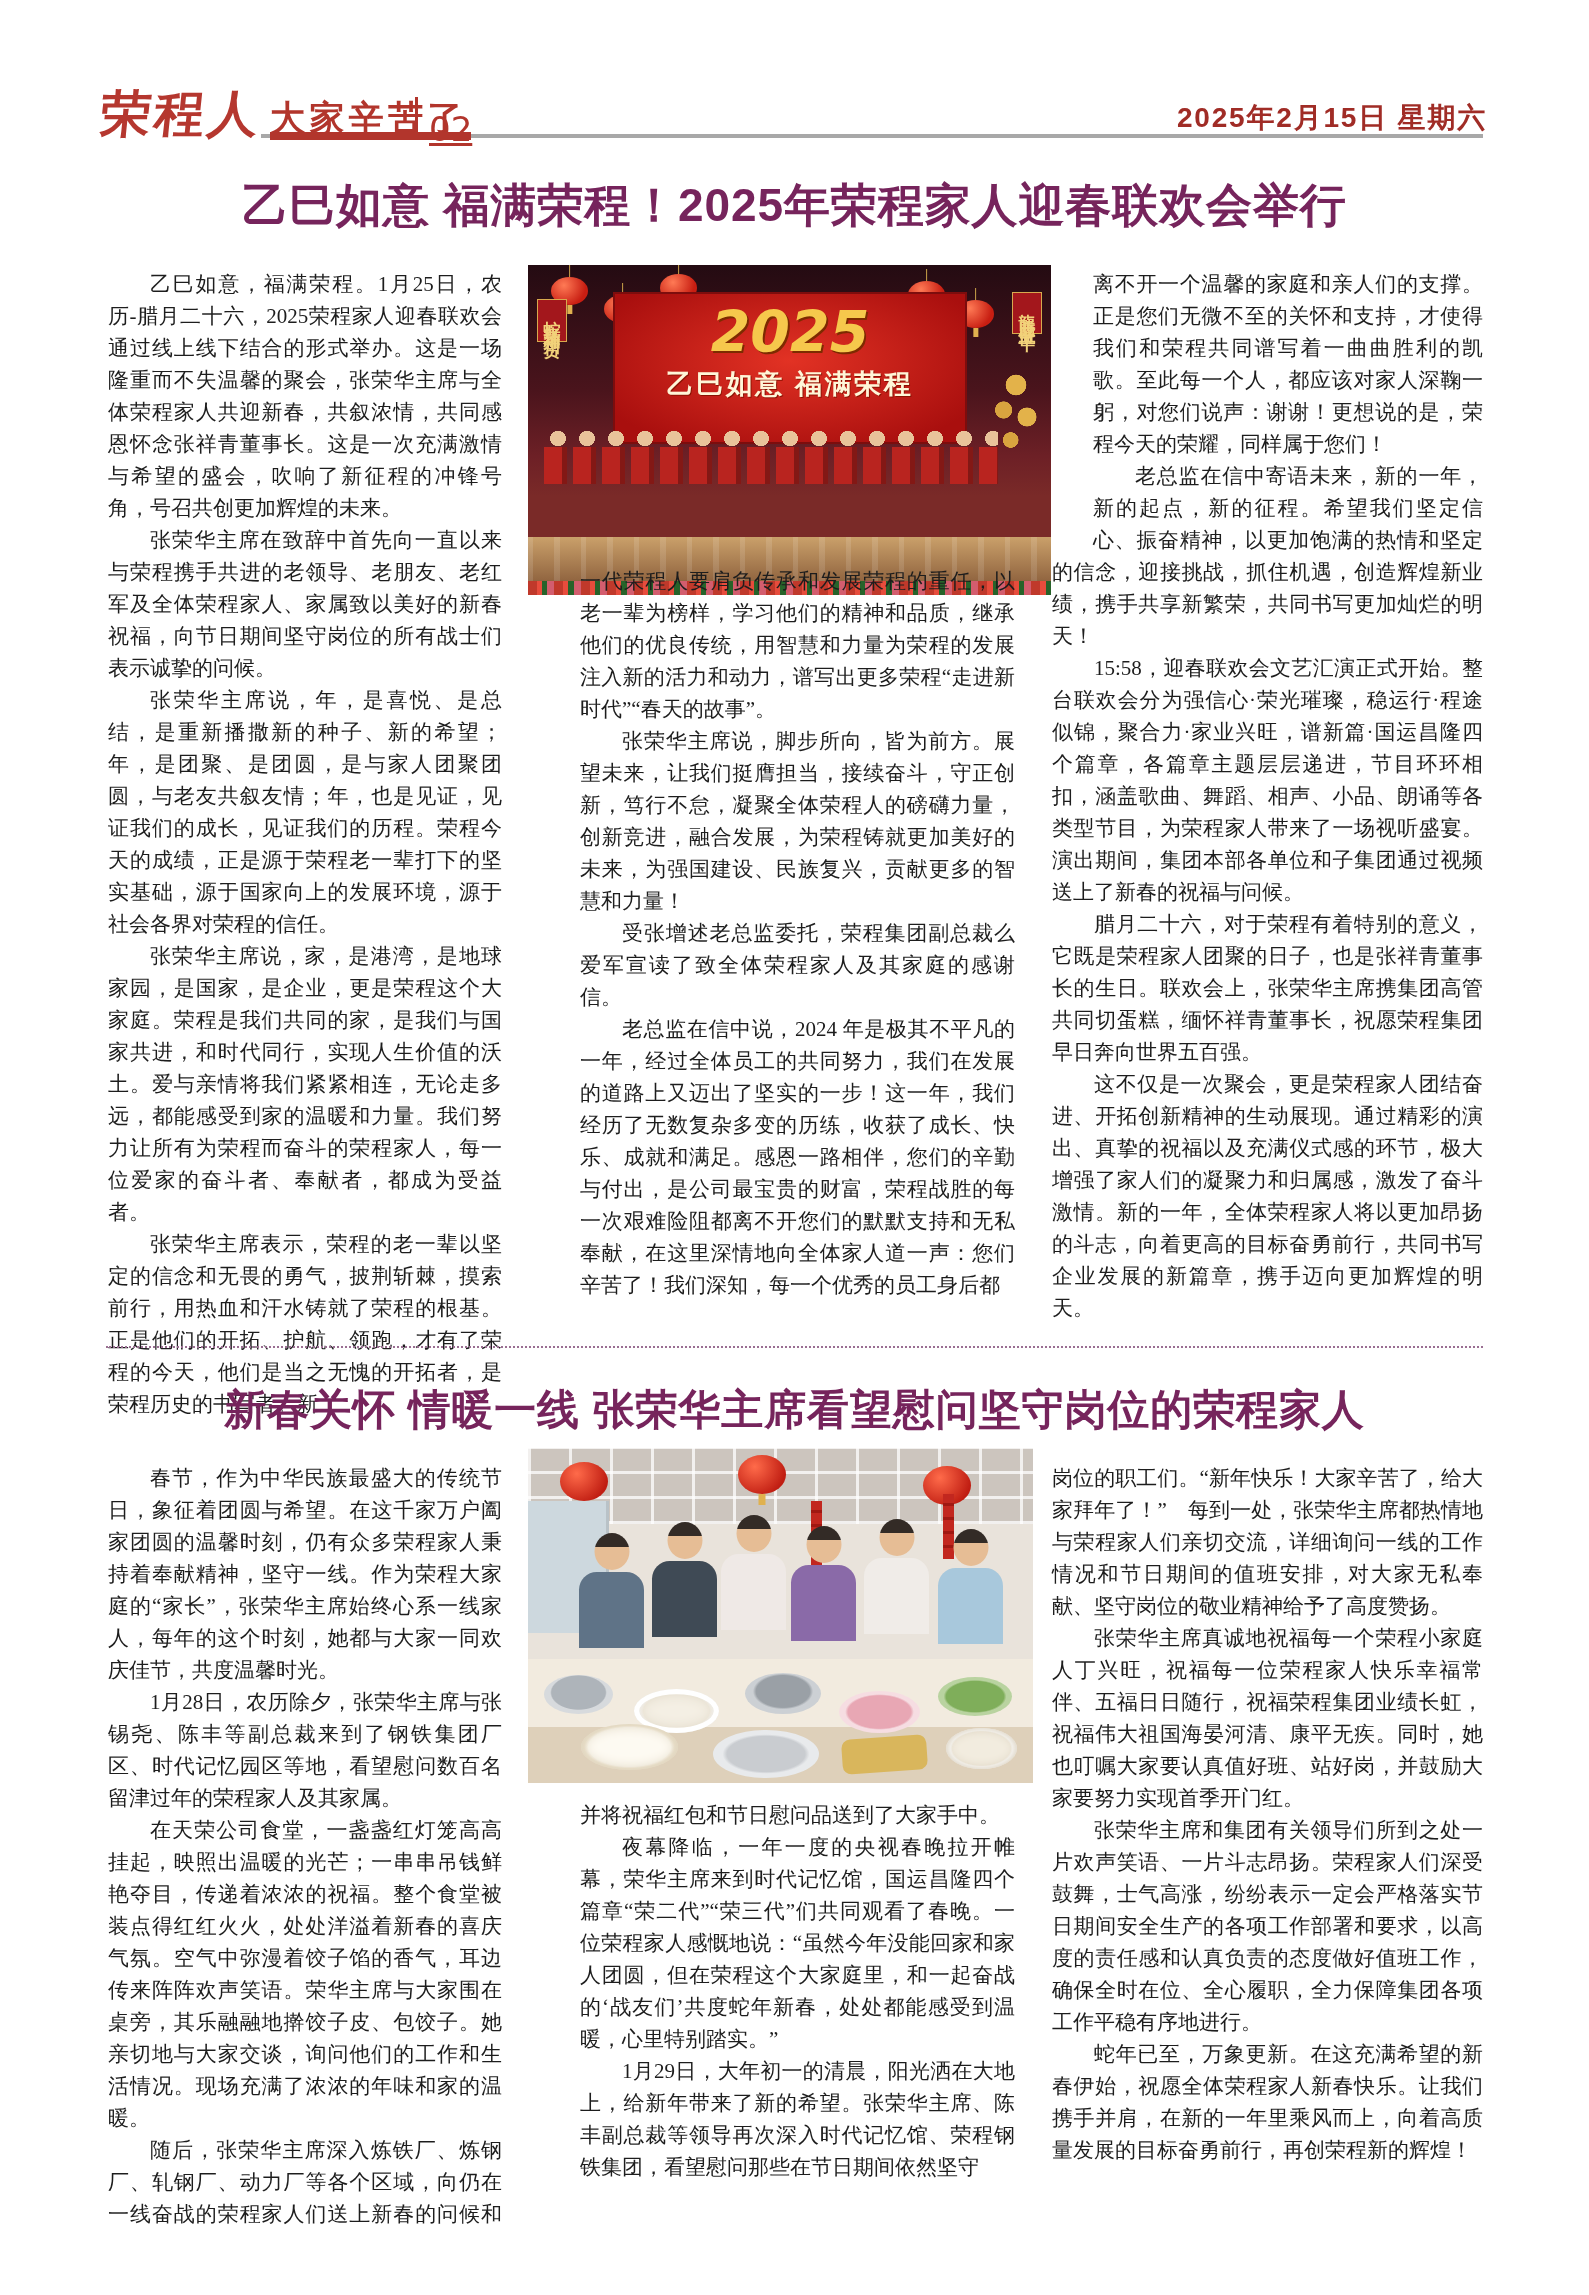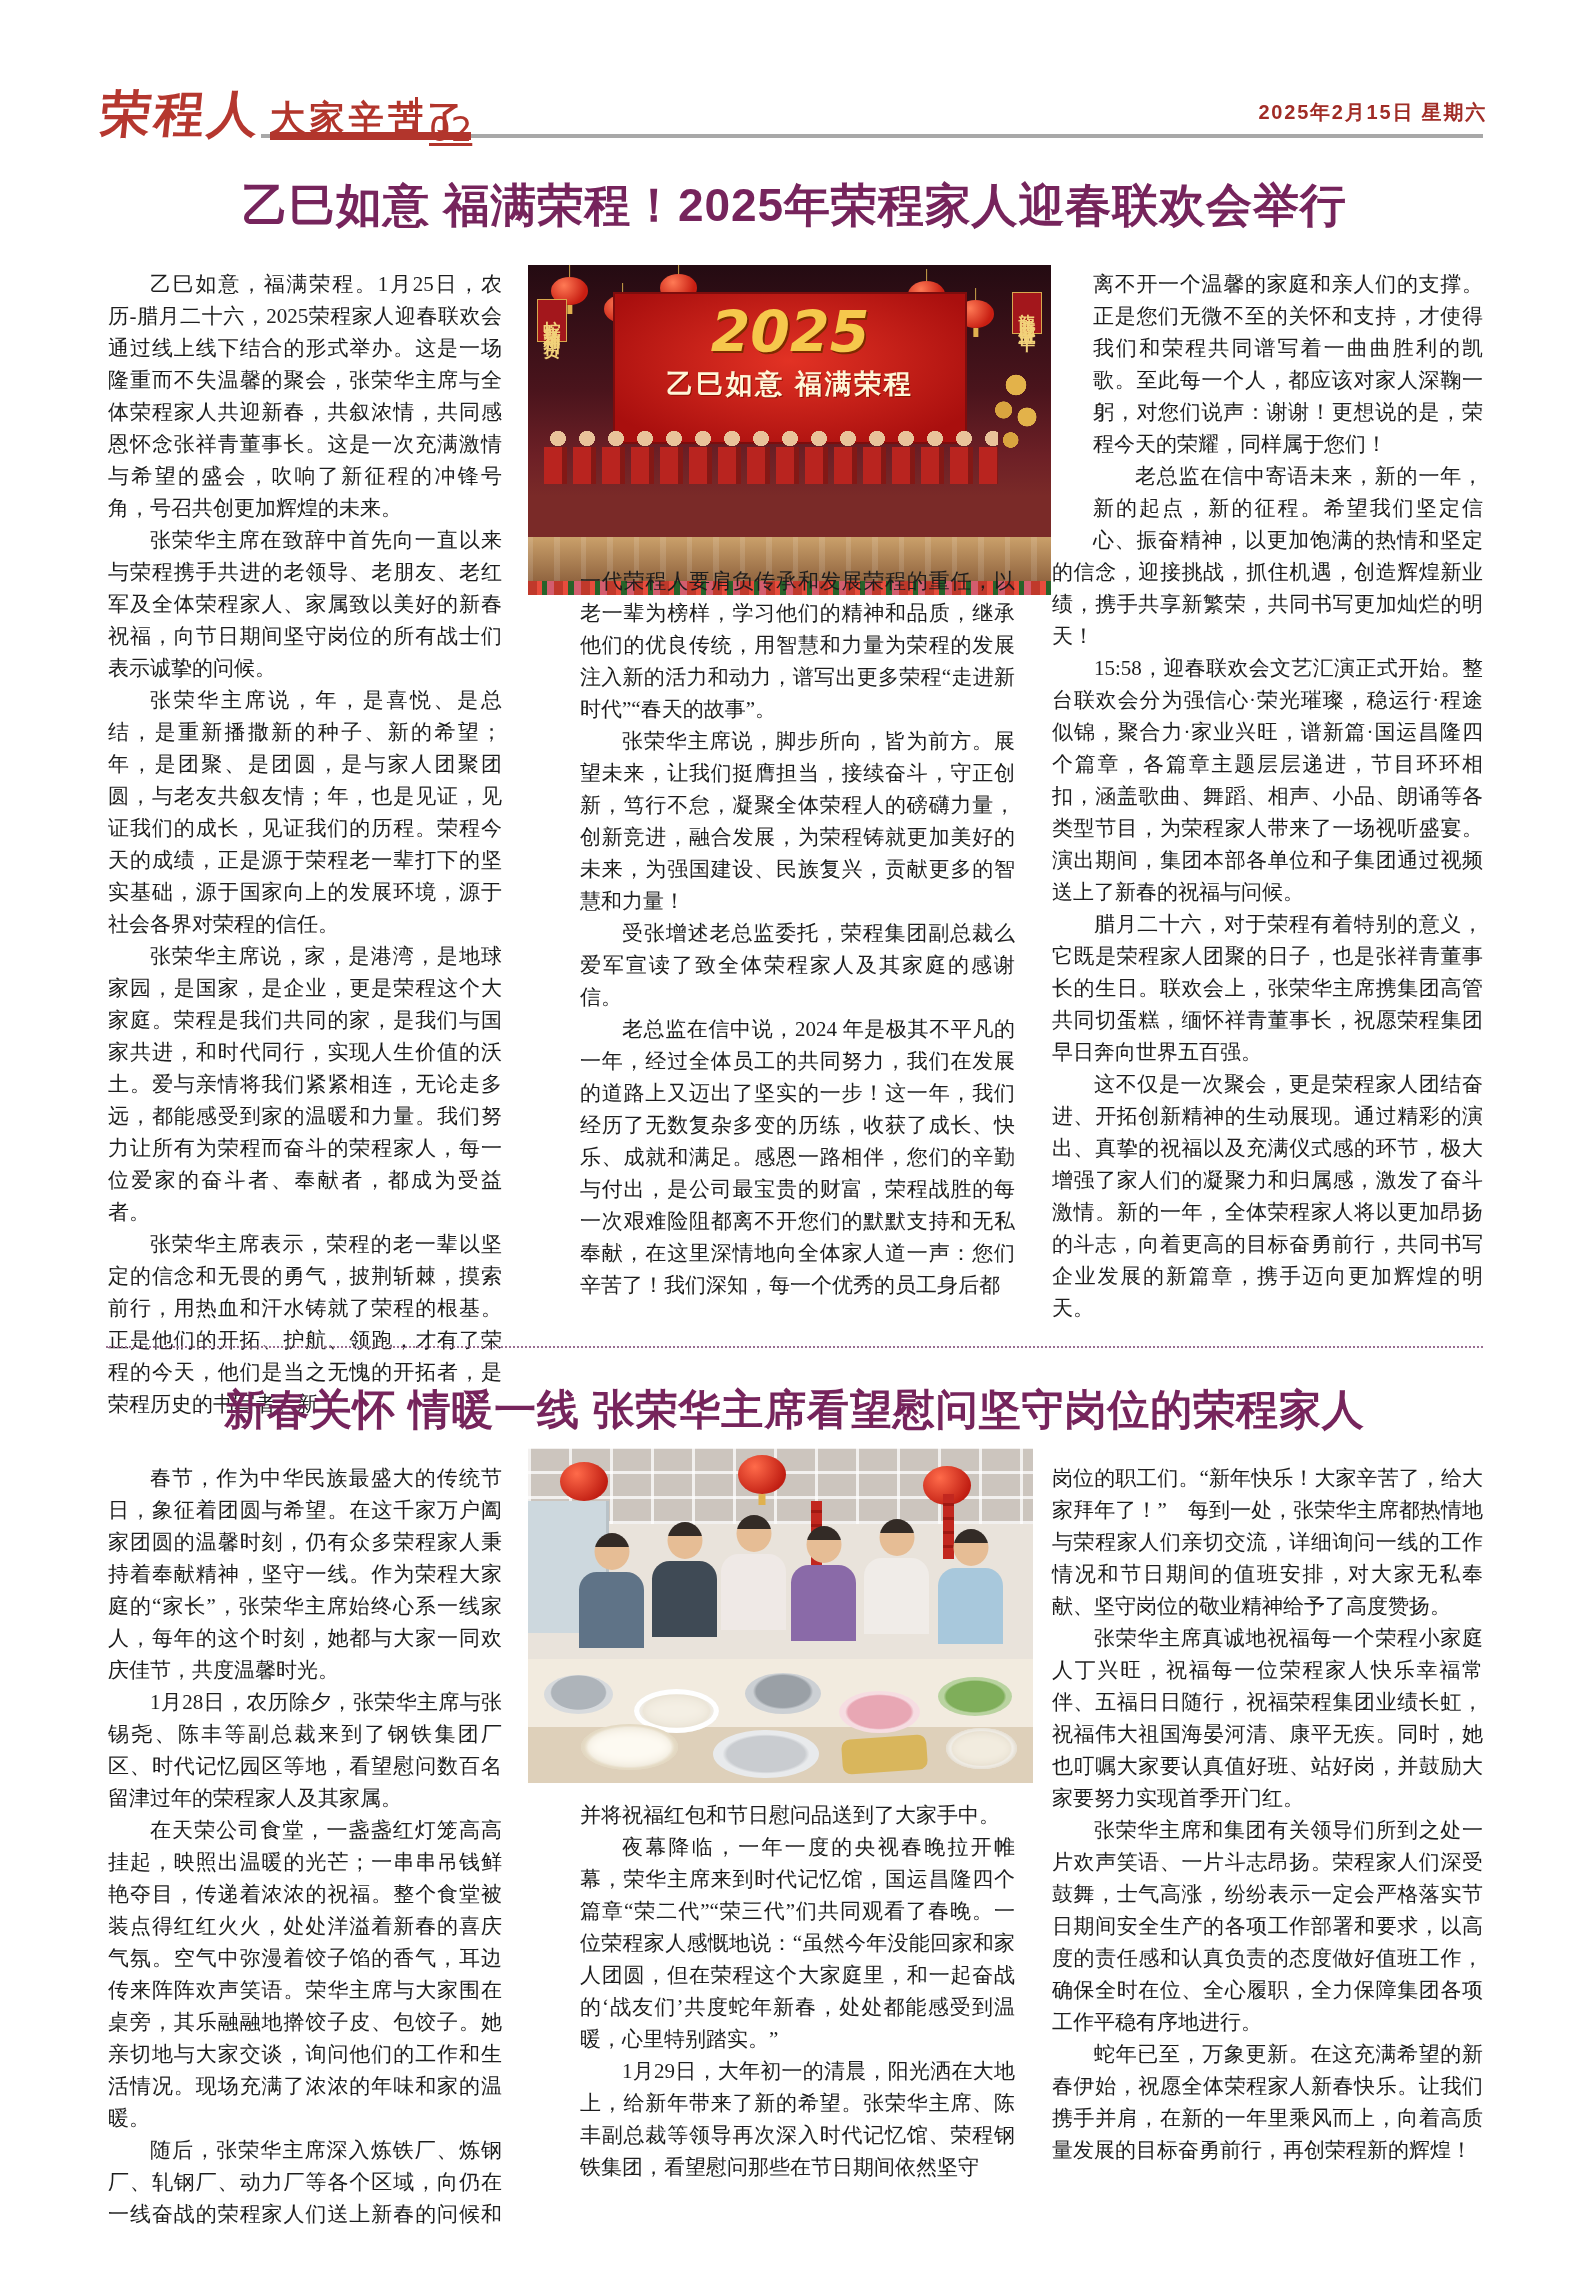--- a/index.html
+++ b/index.html
@@ -10,21 +10,21 @@
   
   .logo{left:101px;top:81px;font-size:50px;font-weight:700;color:#b5372f;
         font-family:"DejaVu Serif",serif;transform:skewX(-6deg);letter-spacing:3.5px;}
   .section{left:270px;top:95px;font-size:35px;font-weight:700;color:#b2352c;
         font-family:"Liberation Sans","DejaVu Sans",sans-serif;letter-spacing:4.4px;}
   .vbar{left:415px;top:97px;width:2.6px;height:42px;background:#b2352c;}
   .pageno{left:429px;top:109px;font-size:34px;color:#b2352c;
         font-family:"DejaVu Sans",sans-serif;font-weight:400;text-decoration:underline;}
   .rule-gray{left:261px;top:134px;width:1222px;height:3.5px;background:#a8a8a8;}
   .rule-red{left:270px;top:132px;width:201px;height:8px;background:#b2352c;}
-  .mdate{left:971px;top:99px;width:516px;text-align:right;font-size:20px;font-weight:700;
+  .mdate{left:971px;top:99px;width:516px;text-align:right;font-size:28px;font-weight:700;
         color:#a02c26;font-family:"Liberation Sans","DejaVu Sans",sans-serif;letter-spacing:1.8px;}
 
   
   .headline{font-family:"Liberation Sans","DejaVu Sans",sans-serif;font-weight:900;
         color:#76245c;text-align:center;letter-spacing:0.9px;}
   .t1{left:106px;top:175px;width:1377px;font-size:46px;}
   .t2{left:106px;top:1367px;width:1377px;font-size:42px;margin-top:15px;}
 
   
   .col{font-size:21px;line-height:32px;text-align:justify;color:#1d1d1d;}

